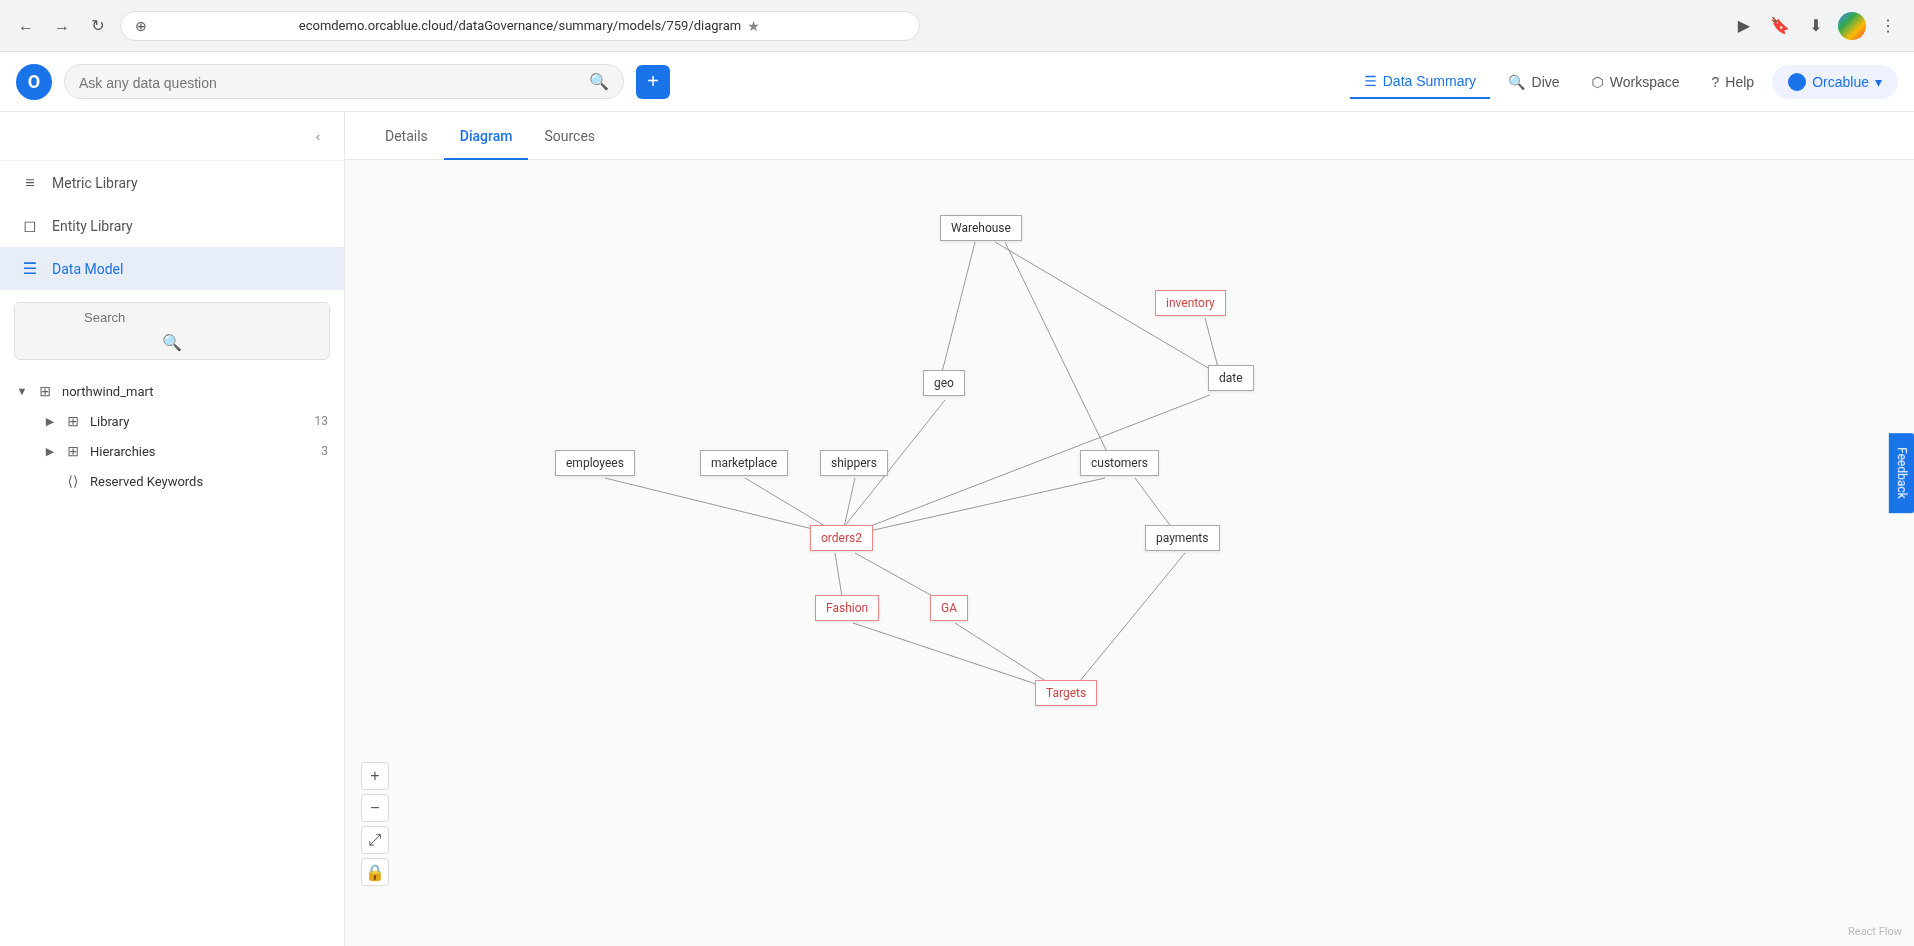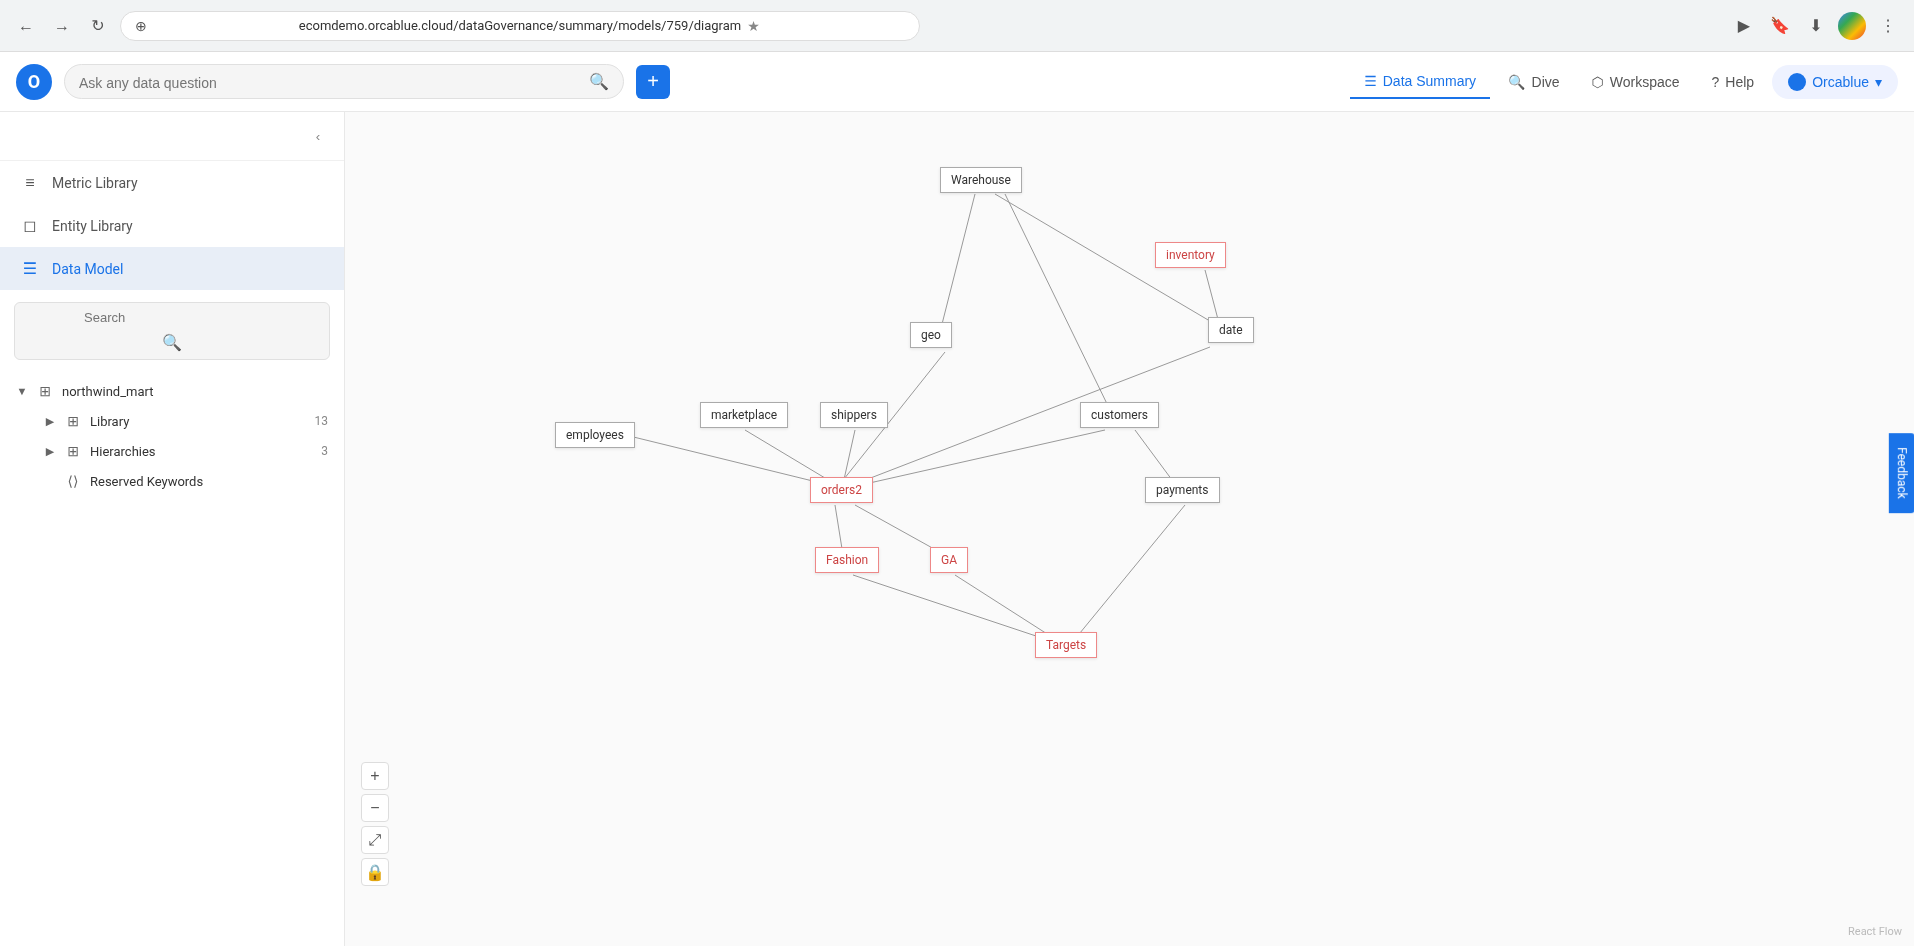--- a/index.html
+++ b/index.html
@@ -414,20 +414,25 @@
           <span class="chevron" style="visibility:hidden;">▶</span>
           <span class="item-icon">⟨⟩</span>
           <span class="item-label">Reserved Keywords</span>
         </div>
       </div>
     </div>
   </div>
 
   <div class="content-area">
 
+    <div class="tabs-bar">
+      <div class="tab-item">Details</div>
+      <div class="tab-item active">Diagram</div>
+      <div class="tab-item">Sources</div>
+    </div>
 
     <div class="diagram-canvas">
 
       <svg class="connections-svg">
         <defs>
           <marker id="arrowhead" markerWidth="8" markerHeight="6" refX="6" refY="3" orient="auto">
             <polygon points="0 0, 8 3, 0 6" fill="#999"></polygon>
           </marker>
         </defs>
 
@@ -460,23 +465,23 @@
         <line x1="840" y1="393" x2="730" y2="527"></line>
 
         <line x1="508" y1="463" x2="700" y2="527"></line>
 
         <line x1="610" y1="463" x2="710" y2="527"></line>
       </svg>
 
       <div id="diagram-nodes">
           <div class="diagram-node" style="left: 595px; top: 55px;">Warehouse</div>
           <div class="diagram-node pink-border" style="left: 810px; top: 130px;">inventory</div>
-          <div class="diagram-node" style="left: 565px; top: 210px;">geo</div>
+          <div class="diagram-node" style="left: 578px; top: 210px;">geo</div>
           <div class="diagram-node" style="left: 863px; top: 205px;">date</div>
-          <div class="diagram-node" style="left: 210px; top: 290px; margin-top: 20px;">employees</div>
+          <div class="diagram-node" style="left: 210px; top: 290px;">employees</div>
           <div class="diagram-node" style="left: 355px; top: 290px;">marketplace</div>
           <div class="diagram-node" style="left: 475px; top: 290px;">shippers</div>
           <div class="diagram-node" style="left: 735px; top: 290px;">customers</div>
           <div class="diagram-node pink-border" style="left: 465px; top: 365px;">orders2</div>
           <div class="diagram-node" style="left: 800px; top: 365px;">payments</div>
           <div class="diagram-node pink-border" style="left: 470px; top: 435px;">Fashion</div>
           <div class="diagram-node pink-border" style="left: 585px; top: 435px;">GA</div>
           <div class="diagram-node pink-border" style="left: 690px; top: 520px;">Targets</div>
         </div>
 

